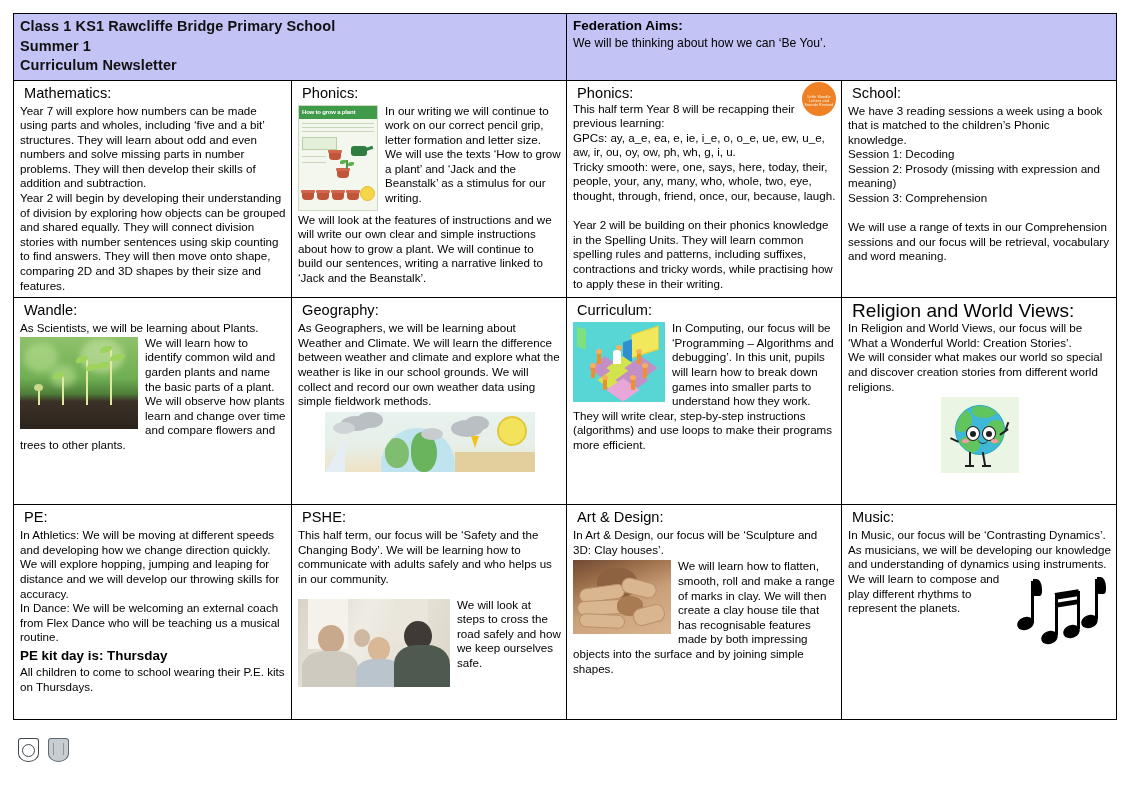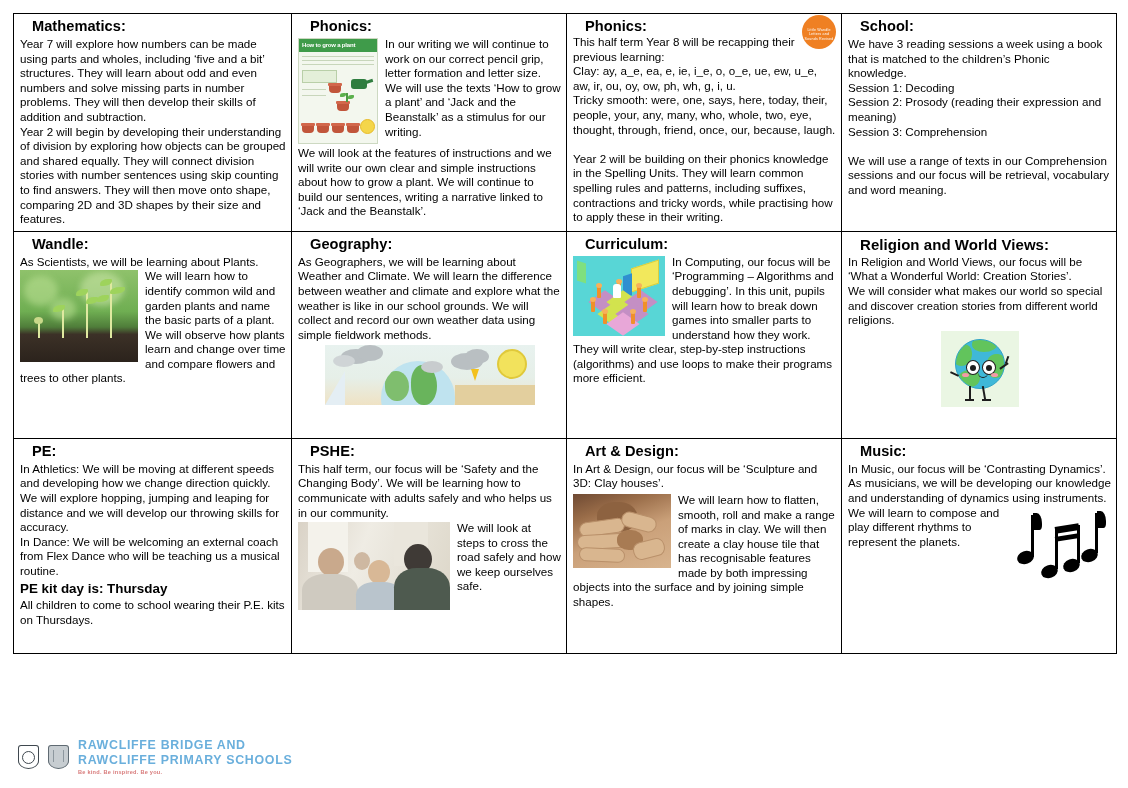--- a/index.html
+++ b/index.html
@@ -30,24 +30,24 @@
   .hdr{background:#c3c3f5;}
   .hdr-title{
     font-size:14.5px;line-height:19.5px;font-weight:600;color:#111;
     letter-spacing:.1px;
   }
   .hdr-aims-title{font-size:13.5px;font-weight:700;line-height:18px;}
   .hdr-aims-text{font-size:12.2px;line-height:16px;font-weight:400;}
 
   
   .sub-title{
-    font-weight:700;font-size:14.6px;line-height:19px;
-    margin:0 0 1px 12px;letter-spacing:.05px;
-  }
-  .sub-title.small{font-size:15px;}
+    font-weight:400;font-size:14.6px;line-height:19px;
+    margin:0 0 1px 4px;letter-spacing:.05px;
+  }
+  .sub-title.small{font-size:19px;}
   .body-text{font-size:11.6px;line-height:14.6px;}
   .body-text p{margin:0;}
   .bold-line{font-weight:700;font-size:13.4px;line-height:18px;margin-top:2px;}
 
   .wrap-img-left{float:left;margin:1px 7px 2px 0;}
   .wrap-img-right{float:right;margin:1px 0 2px 7px;}
   .center-img{display:block;margin:3px auto 0 auto;}
   .clearfix::after{content:"";display:block;clear:both;}
 
   
@@ -180,20 +180,31 @@
 
   <table class="grid">
     <colgroup>
       <col style="width:278px">
         <col style="width:275px">
         <col style="width:275px">
         <col style="width:275px">
     </colgroup>
 
     <tbody>
+        <tr>
+      <td class="hdr" colspan="2">
+        <div class="hdr-title">Class 1 KS1 Rawcliffe Bridge Primary School</div>
+        <div class="hdr-title">Summer 1</div>
+        <div class="hdr-title">Curriculum Newsletter</div>
+      </td>
+      <td class="hdr" colspan="2">
+        <div class="hdr-aims-title">Federation Aims:</div>
+        <div class="hdr-aims-text">We will be thinking about how we can ‘Be You’.</div>
+      </td>
+    </tr>
 
     <tr>
 
       <td style="height:207px">
         <div class="sub-title">Mathematics:</div>
         <div class="body-text">
           <p>Year 7 will explore how numbers can be made using parts and wholes, including ‘five and a bit’ structures. They will learn about odd and even numbers and solve missing parts in number problems. They will then develop their skills of addition and subtraction.</p>
           <p>Year 2 will begin by developing their understanding of division by exploring how objects can be grouped and shared equally. They will connect division stories with number sentences using skip counting to find answers. They will then move onto shape, comparing 2D and 3D shapes by their size and features.</p>
         </div>
       </td>
@@ -228,33 +239,33 @@
         <div style="position:relative">
           <div class="sub-title">Phonics:</div>
           <div style="position:absolute;right:0;top:-2px;width:34px;height:34px;border-radius:50%;
                       background:#ef8023;color:#fff;font-size:3.6px;line-height:4.4px;text-align:center;
                       padding-top:13px;box-sizing:border-box;letter-spacing:.2px;overflow:hidden;">
             <span>Little Wandle Letters and Sounds Revised</span>
           </div>
         </div>
         <div class="body-text" style="margin-top:-2px">
           <p>This half term Year 8 will be recapping their previous learning:</p>
-          <p>Clay: ay, a_e, ea, e, ie, i_e, o, o_e, ue, ew, u_e, aw, ir, ou, oy, ow, ph, wh, g, i, u.</p>
+          <p>GPCs: ay, a_e, ea, e, ie, i_e, o, o_e, ue, ew, u_e, aw, ir, ou, oy, ow, ph, wh, g, i, u.</p>
           <p>Tricky smooth: were, one, says, here, today, their, people, your, any, many, who, whole, two, eye, thought, through, friend, once, our, because, laugh.</p>
           <p>&nbsp;</p>
           <p>Year 2 will be building on their phonics knowledge in the Spelling Units. They will learn common spelling rules and patterns, including suffixes, contractions and tricky words, while practising how to apply these in their writing.</p>
         </div>
       </td>
 
       <td>
         <div class="sub-title">School:</div>
         <div class="body-text">
           <p>We have 3 reading sessions a week using a book that is matched to the children’s Phonic knowledge.</p>
           <p>Session 1: Decoding</p>
-          <p>Session 2: Prosody (reading their expression and meaning)</p>
+          <p>Session 2: Prosody (missing with expression and meaning)</p>
           <p>Session 3: Comprehension</p>
           <p>&nbsp;</p>
           <p>We will use a range of texts in our Comprehension sessions and our focus will be retrieval, vocabulary and word meaning.</p>
         </div>
       </td>
     </tr>
 
     <tr>
 
       <td style="height:207px">
@@ -369,21 +380,21 @@
           <p>In Athletics: We will be moving at different speeds and developing how we change direction quickly. We will explore hopping, jumping and leaping for distance and we will develop our throwing skills for accuracy.</p>
           <p>In Dance: We will be welcoming an external coach from Flex Dance who will be teaching us a musical routine.</p>
         </div>
         <div class="bold-line">PE kit day is: Thursday</div>
         <div class="body-text">All children to come to school wearing their P.E. kits on Thursdays.</div>
       </td>
 
       <td>
         <div class="sub-title">PSHE:</div>
         <div class="body-text">This half term, our focus will be ‘Safety and the Changing Body’. We will be learning how to communicate with adults safely and who helps us in our community.</div>
-        <div class="clearfix" style="margin-top:1px">
+        <div class="clearfix" style="margin-top:11px">
           <div class="family wrap-img-left">
             <div class="f-win" style="left:10px;width:40px;height:50px"></div>
             <div class="f-win" style="left:96px;width:34px;height:44px;background:#eae6dc"></div>
             <div class="f-head" style="left:20px;top:26px;width:26px;height:28px;background:#c9a98c"></div>
             <div class="f-body" style="left:4px;top:52px;width:56px;height:40px;background:#cfcac0"></div>
             <div class="f-head" style="left:70px;top:38px;width:22px;height:24px;background:#d8b896"></div>
             <div class="f-body" style="left:58px;top:60px;width:46px;height:32px;background:#b9c4cc"></div>
             <div class="f-head" style="left:106px;top:22px;width:28px;height:30px;background:#3f3a36"></div>
             <div class="f-body" style="left:96px;top:46px;width:56px;height:48px;background:#4e5a4f"></div>
             <div class="f-head" style="left:56px;top:30px;width:16px;height:18px;background:#c0a286;opacity:.7"></div>
@@ -430,20 +441,15 @@
           <div class="body-text">We will learn to compose and play different rhythms to represent the planets.</div>
         </div>
       </td>
     </tr>
   </tbody>
     </table>
 
   <div class="footer">
     <div class="crest c1"></div>
     <div class="crest c2"></div>
-    <div class="logo-text">
-      <div class="logo-l1">RAWCLIFFE BRIDGE AND</div>
-      <div class="logo-l2">RAWCLIFFE PRIMARY SCHOOLS</div>
-      <div class="logo-tag">Be kind. Be inspired. Be you.</div>
-    </div>
   </div>
 
 </div>
 
 </body></html>

